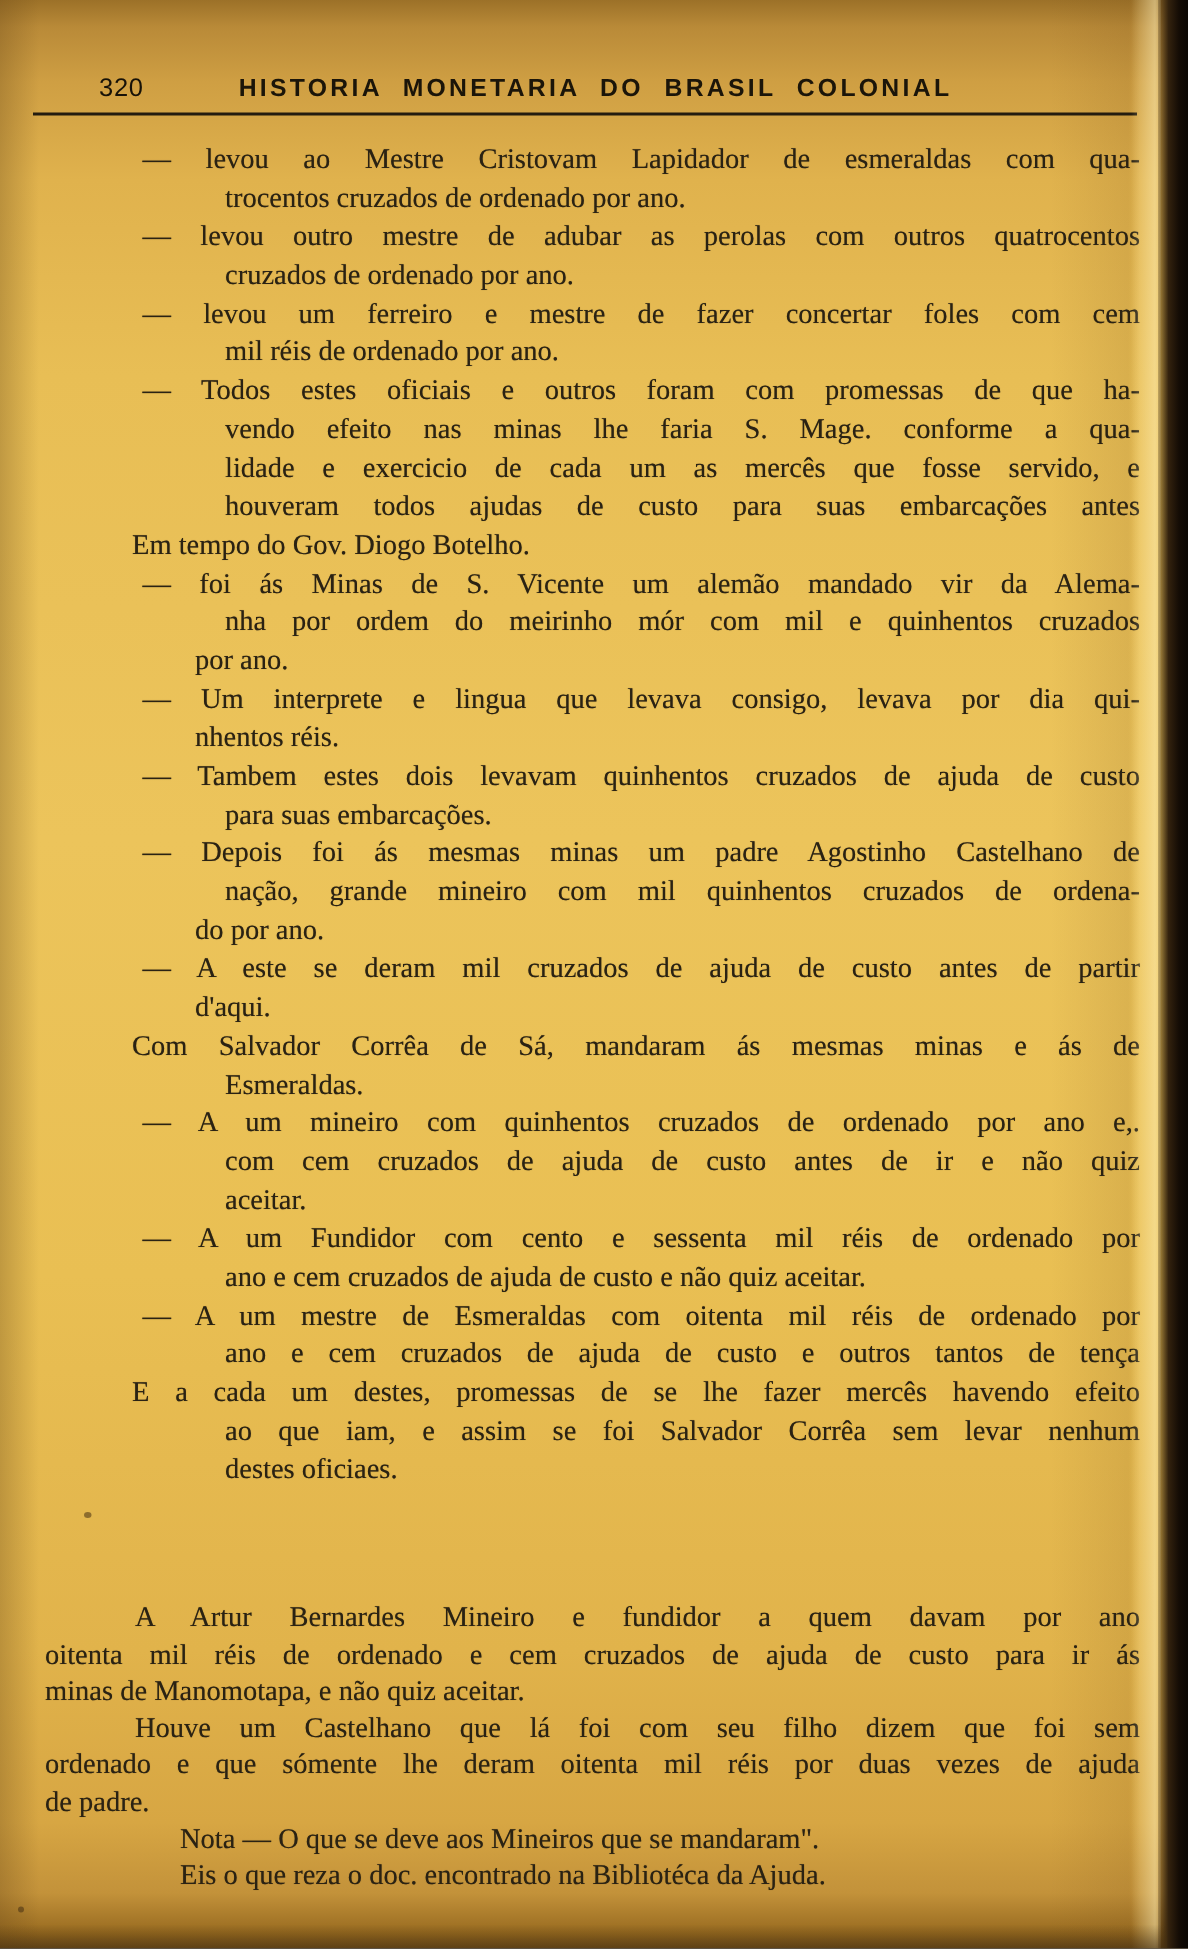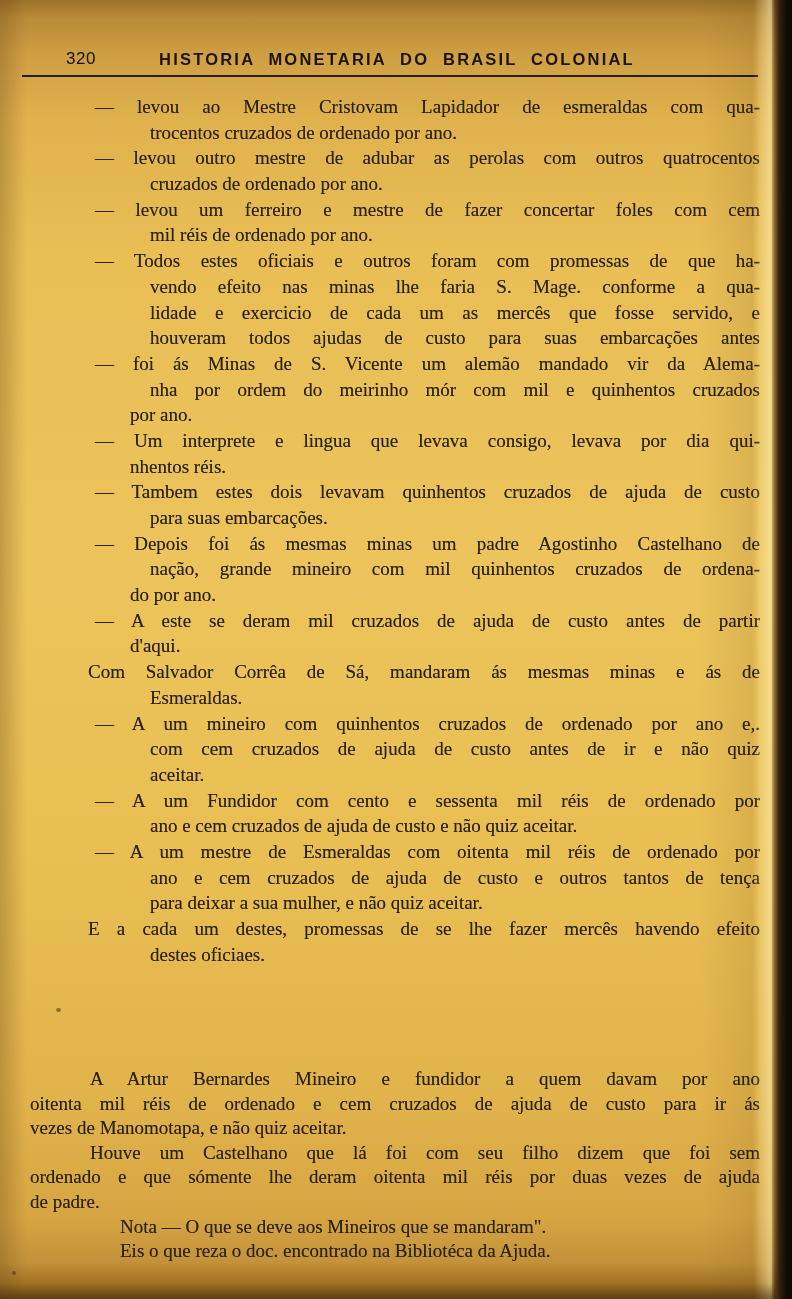--- a/index.html
+++ b/index.html
@@ -85,20 +85,21 @@
       <div class="line dash j">— levou ao Mestre Cristovam Lapidador de esmeraldas com qua-</div>
       <div class="line cont">trocentos cruzados de ordenado por ano.</div>
       <div class="line dash j">— levou outro mestre de adubar as perolas com outros quatrocentos</div>
       <div class="line cont">cruzados de ordenado por ano.</div>
       <div class="line dash j">— levou um ferreiro e mestre de fazer concertar foles com cem</div>
       <div class="line cont">mil réis de ordenado por ano.</div>
       <div class="line dash j">— Todos estes oficiais e outros foram com promessas de que ha-</div>
       <div class="line cont j">vendo efeito nas minas lhe faria S. Mage. conforme a qua-</div>
       <div class="line cont j">lidade e exercicio de cada um as mercês que fosse servido, e</div>
       <div class="line cont j">houveram todos ajudas de custo para suas embarcações antes</div>
+      <div class="line plain">Em tempo do Gov. Diogo Botelho.</div>
       <div class="line dash j">— foi ás Minas de S. Vicente um alemão mandado vir da Alema-</div>
       <div class="line cont j">nha por ordem do meirinho mór com mil e quinhentos cruzados</div>
       <div class="line cont2">por ano.</div>
       <div class="line dash j">— Um interprete e lingua que levava consigo, levava por dia qui-</div>
       <div class="line cont2">nhentos réis.</div>
       <div class="line dash j">— Tambem estes dois levavam quinhentos cruzados de ajuda de custo</div>
       <div class="line cont">para suas embarcações.</div>
       <div class="line dash j">— Depois foi ás mesmas minas um padre Agostinho Castelhano de</div>
       <div class="line cont j">nação, grande mineiro com mil quinhentos cruzados de ordena-</div>
       <div class="line cont2">do por ano.</div>
@@ -106,29 +107,29 @@
       <div class="line cont2">d'aqui.</div>
       <div class="line plain j">Com Salvador Corrêa de Sá, mandaram ás mesmas minas e ás de</div>
       <div class="line cont">Esmeraldas.</div>
       <div class="line dash j">— A um mineiro com quinhentos cruzados de ordenado por ano e,.</div>
       <div class="line cont j">com cem cruzados de ajuda de custo antes de ir e não quiz</div>
       <div class="line cont">aceitar.</div>
       <div class="line dash j">— A um Fundidor com cento e sessenta mil réis de ordenado por</div>
       <div class="line cont">ano e cem cruzados de ajuda de custo e não quiz aceitar.</div>
       <div class="line dash j">— A um mestre de Esmeraldas com oitenta mil réis de ordenado por</div>
       <div class="line cont j">ano e cem cruzados de ajuda de custo e outros tantos de tença</div>
-      <div class="line cont">para deixar a sua mulher, e não quiz aceitar.</div>
       <div class="line plain j">E a cada um destes, promessas de se lhe fazer mercês havendo efeito</div>
+      <div class="line cont j">ao que iam, e assim se foi Salvador Corrêa sem levar nenhum</div>
       <div class="line cont">destes oficiaes.</div>
     </div>
 
   <div class="textblock" id="bottom-text">
       <div class="line para-ind j">A Artur Bernardes Mineiro e fundidor a quem davam por ano</div>
       <div class="line para j">oitenta mil réis de ordenado e cem cruzados de ajuda de custo para ir ás</div>
-      <div class="line para">vezes de Manomotapa, e não quiz aceitar.</div>
+      <div class="line para">minas de Manomotapa, e não quiz aceitar.</div>
       <div class="line para-ind j">Houve um Castelhano que lá foi com seu filho dizem que foi sem</div>
       <div class="line para j">ordenado e que sómente lhe deram oitenta mil réis por duas vezes de ajuda</div>
       <div class="line para">de padre.</div>
       <div class="line note">Nota — O que se deve aos Mineiros que se mandaram".</div>
       <div class="line note">Eis o que reza o doc. encontrado na Bibliotéca da Ajuda.</div>
     </div>
 
   <div class="speck s1"></div>
   <div class="speck s2"></div>
 

